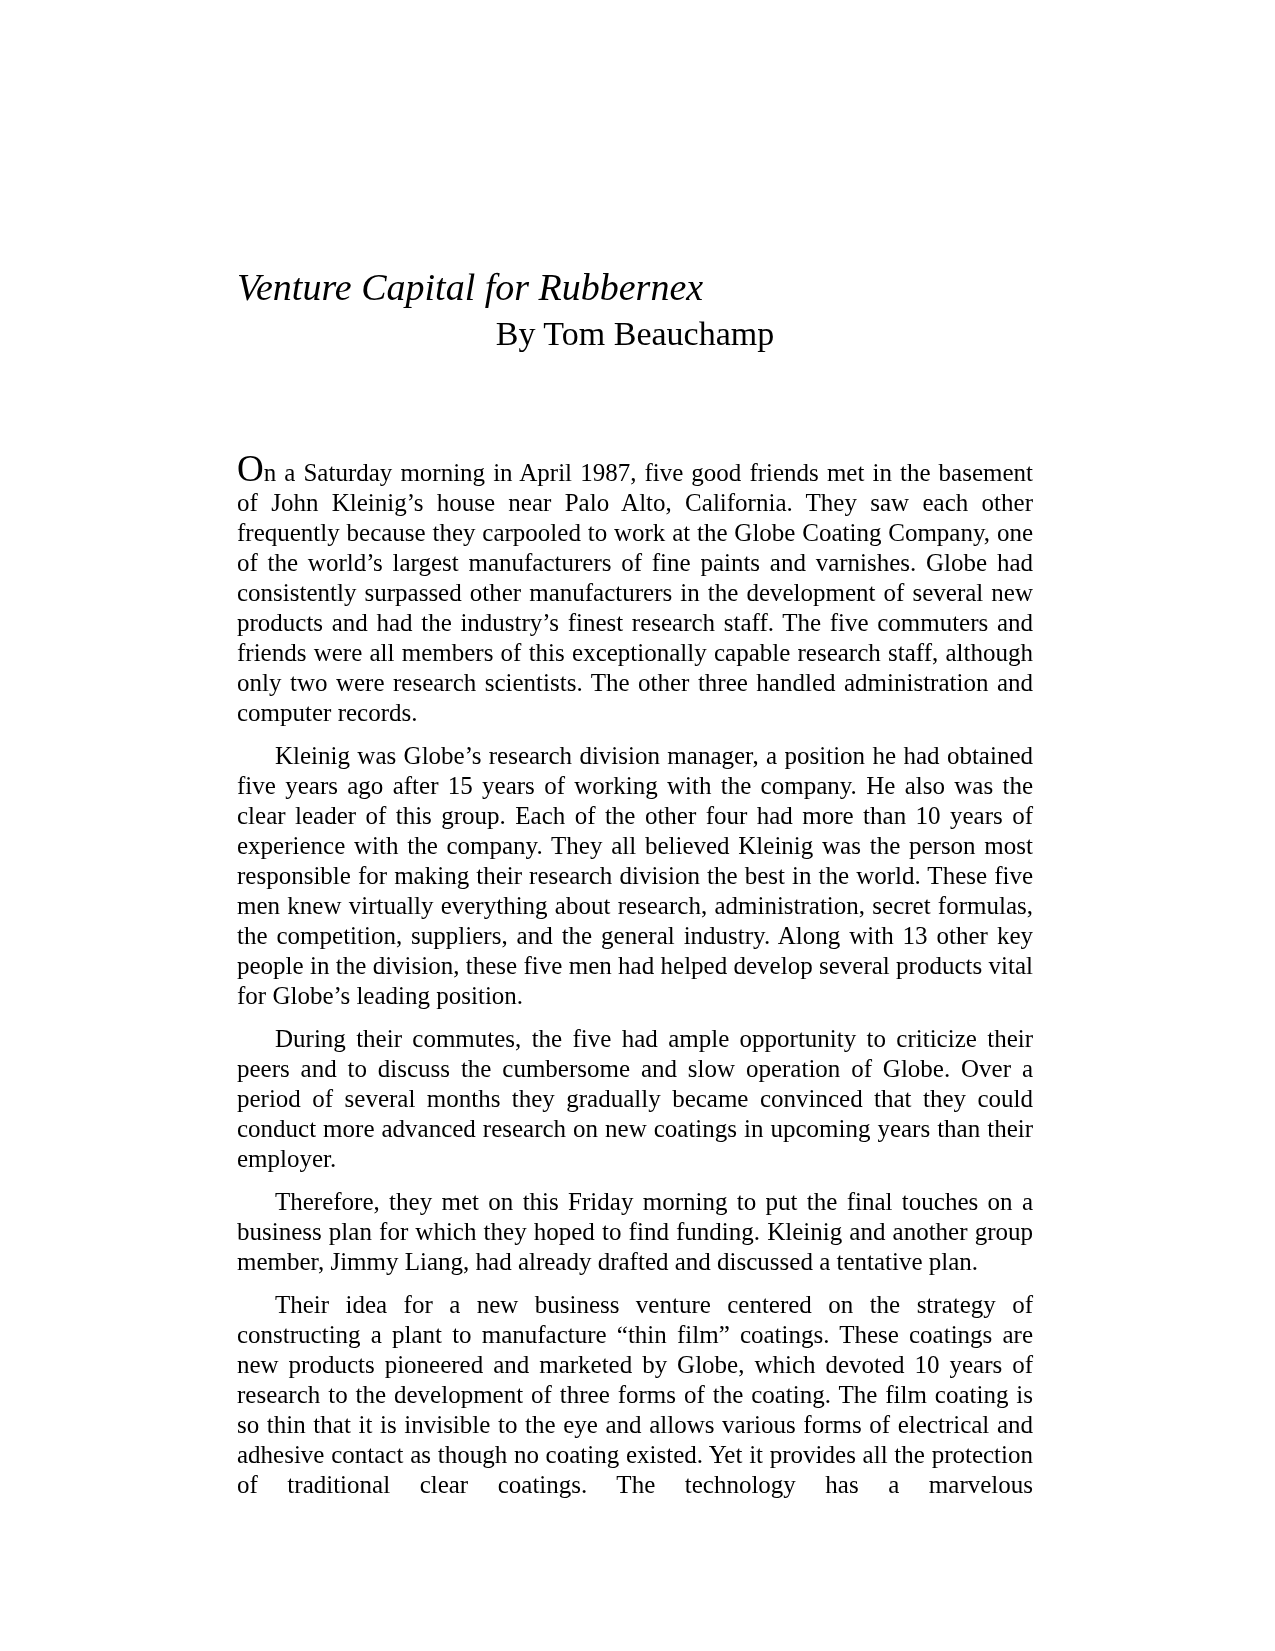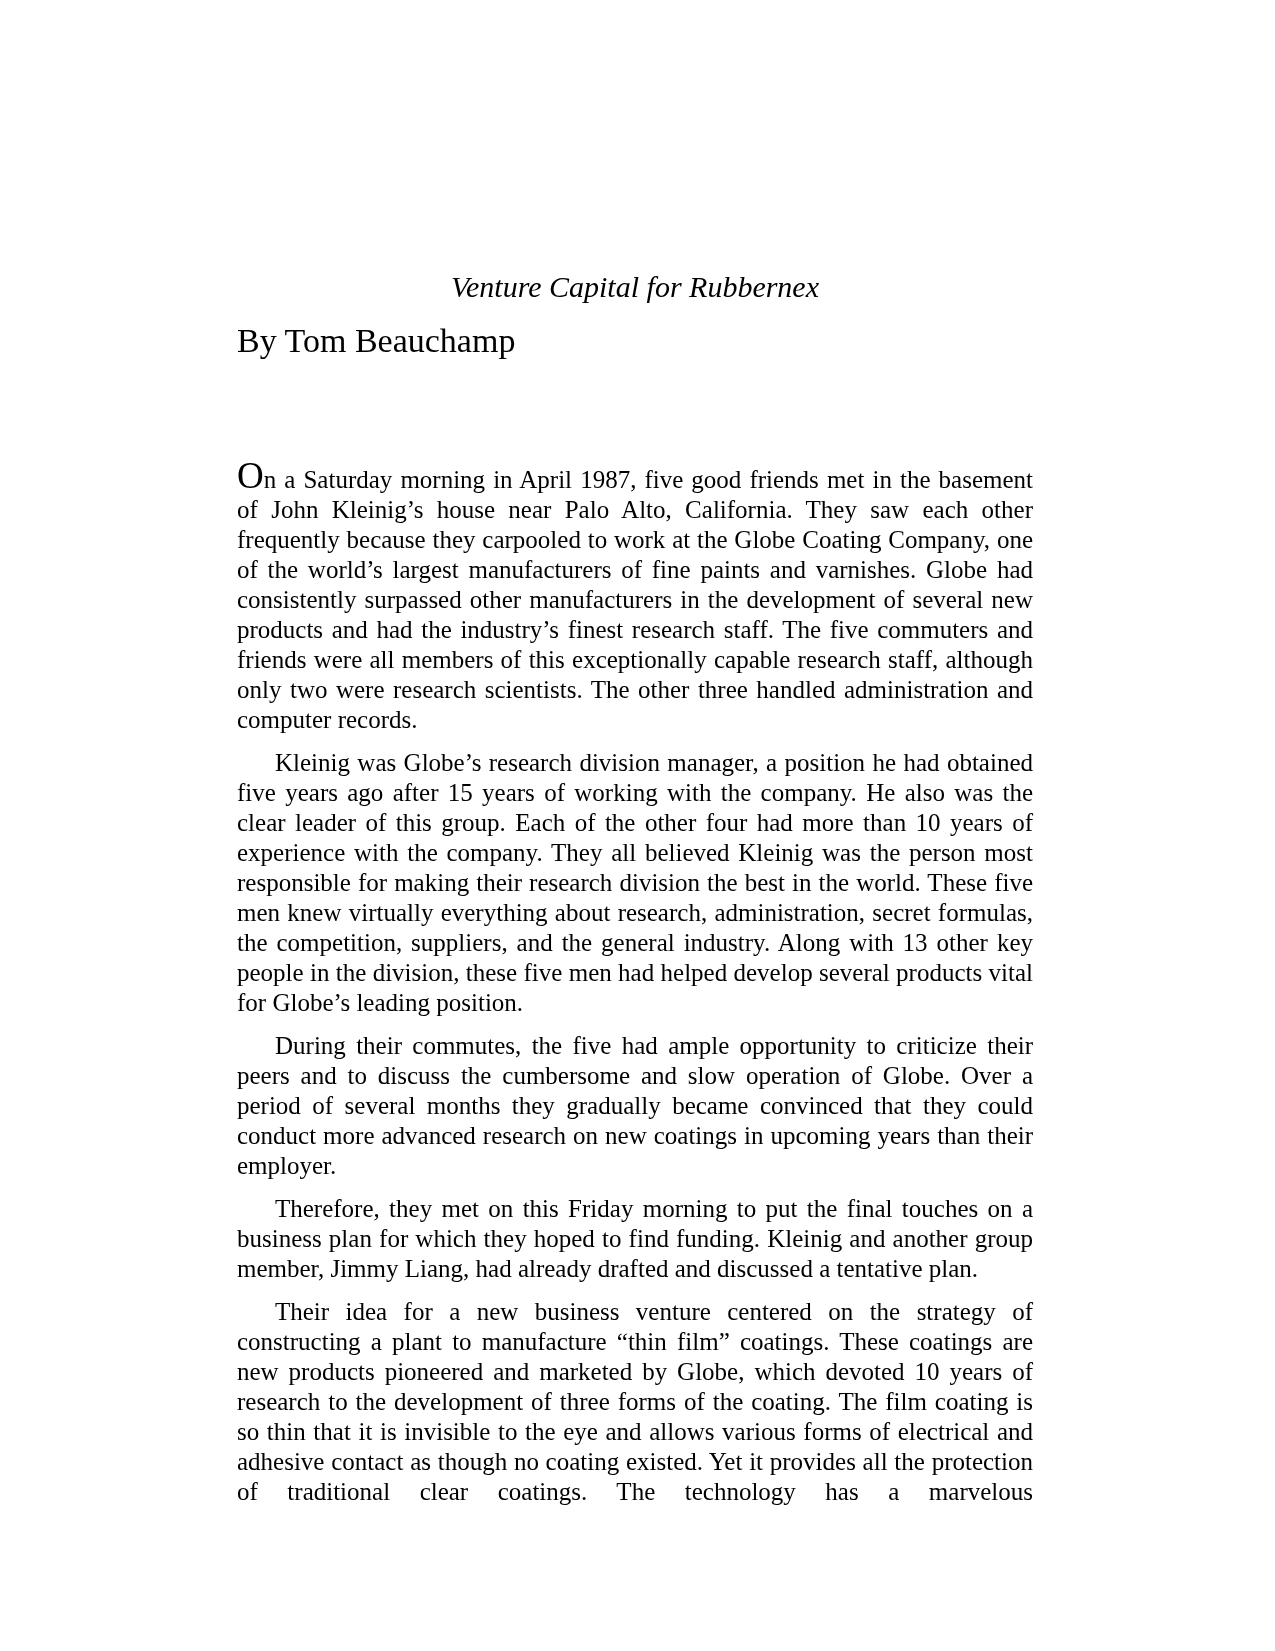--- a/index.html
+++ b/index.html
@@ -19,30 +19,30 @@
   .content {
     position: absolute;
     left: 237px;
     top: 0;
     width: 796px;
   }
   .doc-title {
     margin: 262px 0 0 0;
     font-style: italic;
     font-weight: normal;
-    font-size: 30px;
+    font-size: 38px;
     line-height: 50px;
-    text-align: center;
+    text-align: left;
     white-space: nowrap;
   }
   .doc-byline {
-    margin-top: 8px;
+    margin-top: 1px;
     font-size: 34px;
     line-height: 42px;
-    text-align: left;
+    text-align: center;
     white-space: nowrap;
   }
   .doc-body {
     margin-top: 103px;
     font-size: 25px;
     line-height: 30px;
     text-align: justify;
   }
   .para {
     margin: 0 0 13px 0;

